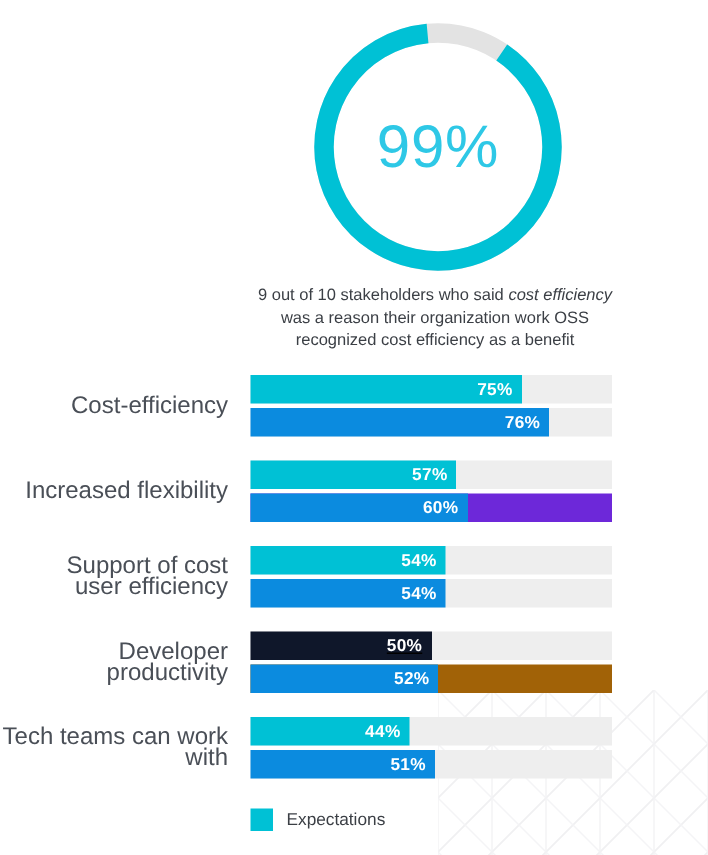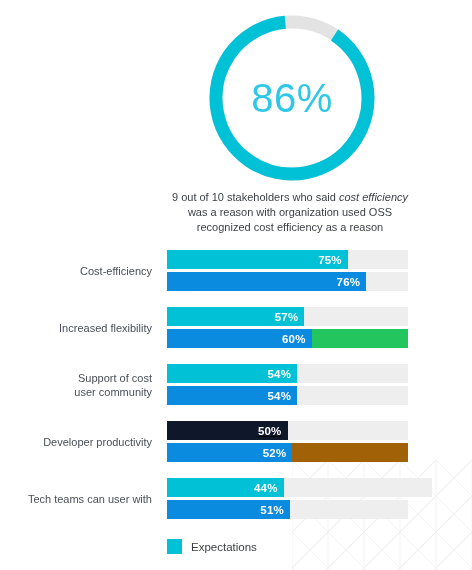--- a/index.html
+++ b/index.html
@@ -84,21 +84,21 @@
     position: absolute;
     left: 0;
     top: 0;
     width: 152px;
     height: 41px;
     display: flex;
     flex-direction: column;
     align-items: flex-end;
     justify-content: center;
     text-align: right;
-    font-size: 11px;
+    font-size: 16px;
     line-height: 14px;
     color: #4a4f57;
   }
   .bars {
     position: absolute;
     left: 167px;
     top: 0;
     width: 245px;
   }
   .track {
@@ -164,27 +164,27 @@
     </pattern>
   </defs>
   <rect x="0" y="0" width="180" height="110" fill="url(#diag)"></rect>
 </svg>
 
 <div class="donut-wrap">
   <svg width="166" height="166" viewBox="0 0 166 166">
     <circle cx="83" cy="83" r="76" fill="none" stroke="#e3e3e3" stroke-width="13"></circle>
     <circle id="donut-arc" cx="83" cy="83" r="76" fill="none" stroke="#00c1d5" stroke-width="13" stroke-dasharray="425.0 52.5" stroke-dashoffset="0" transform="rotate(-56 83 83)"></circle>
   </svg>
-  <div class="donut-center" style="color: rgb(46, 200, 230);">86%</div>
+  <div class="donut-center" style="color: rgb(46, 200, 230);">99%</div>
 </div>
 
 <div class="caption">
   <span>9 out of 10 stakeholders who said </span><em>cost efficiency</em><br>
-  <span>was a reason with organization used OSS</span><br>
-  <span>recognized cost efficiency as a reason</span>
+  <span>was a reason their organization work OSS</span><br>
+  <span>recognized cost efficiency as a benefit</span>
 </div>
 
 <div class="chart" id="chart">
     <div class="group">
       <div class="cat-label">
         <span>Cost-efficiency</span>
       </div>
       <div class="bars">
         <div class="track" style="background: rgb(238, 238, 238);">
           <div class="fill fill-exp" style="background: rgb(0, 193, 213); width: 75%;">
@@ -201,31 +201,31 @@
     <div class="group">
       <div class="cat-label">
         <span>Increased flexibility</span>
       </div>
       <div class="bars">
         <div class="track" style="background: rgb(238, 238, 238);">
           <div class="fill fill-exp" style="background: rgb(0, 193, 213); width: 57%;">
             <span>57%</span>
           </div>
         </div>
-        <div class="track" style="background: #22c55e;">
+        <div class="track" style="background: #6d28d9;">
           <div class="fill fill-rec" style="background: rgb(11, 139, 223); width: 60%;">
             <span>60%</span>
           </div>
         </div>
       </div>
     </div>
     <div class="group">
       <div class="cat-label">
         <span>Support of cost</span>
-        <span>user community</span>
+        <span>user efficiency</span>
       </div>
       <div class="bars">
         <div class="track" style="background: rgb(238, 238, 238);">
           <div class="fill fill-exp" style="background: rgb(0, 193, 213); width: 54%;">
             <span>54%</span>
           </div>
         </div>
         <div class="track" style="background: rgb(238, 238, 238);">
           <div class="fill fill-rec" style="background: rgb(11, 139, 223); width: 54%;">
             <span>54%</span>
@@ -245,24 +245,24 @@
         </div>
         <div class="track" style="background: #a16207;">
           <div class="fill fill-rec" style="background: rgb(11, 139, 223); width: 52%;">
             <span>52%</span>
           </div>
         </div>
       </div>
     </div>
     <div class="group">
       <div class="cat-label">
-        <span>Tech teams can user with</span>
-      </div>
-      <div class="bars">
-        <div class="track" style="background: rgb(238, 238, 238); padding-left: 24px;">
+        <span>Tech teams can work with</span>
+      </div>
+      <div class="bars">
+        <div class="track" style="background: rgb(238, 238, 238);">
           <div class="fill fill-exp" style="background: rgb(0, 193, 213); width: 44%;">
             <span>44%</span>
           </div>
         </div>
         <div class="track" style="background: rgb(238, 238, 238);">
           <div class="fill fill-rec" style="background: rgb(11, 139, 223); width: 51%;">
             <span>51%</span>
           </div>
         </div>
       </div>

